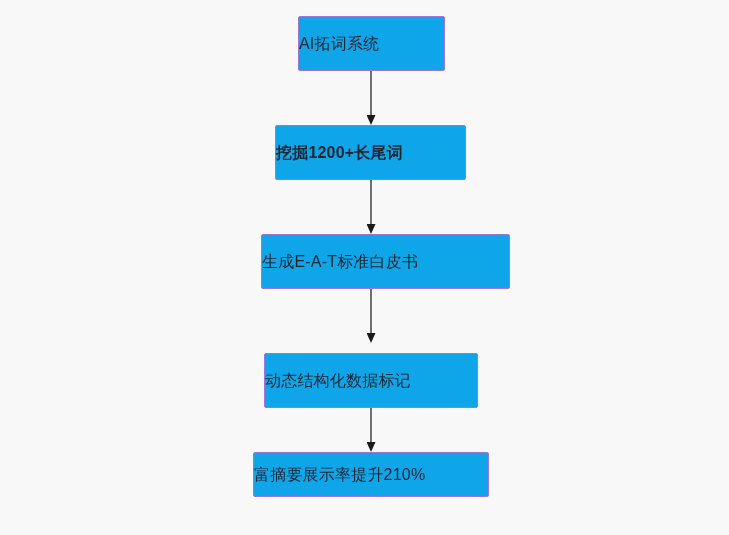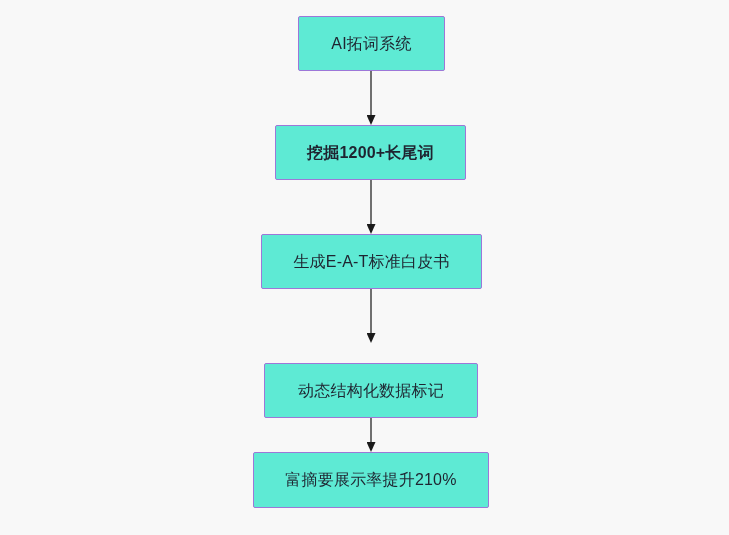--- a/index.html
+++ b/index.html
@@ -22,40 +22,40 @@
     position: absolute;
     left: 0;
     top: 0;
     width: 729px;
     height: 535px;
     pointer-events: none;
   }
   .node {
     position: absolute;
     box-sizing: border-box;
-    background: #5eead4;
+    background: #0ea5e9;
     border: 1.6px solid #9d77d8;
     border-radius: 2px;
     display: flex;
     align-items: center;
-    justify-content: center;
+    justify-content: flex-start;
   }
   .node-label {
     font-size: 16px;
     line-height: 1.2;
     color: #1f2430;
     white-space: nowrap;
     letter-spacing: 0.2px;
   }
   
   .n1 { left: 298px; top: 16px;  width: 147px; height: 55px; }
   .n2 { left: 275px; top: 125px; width: 191px; height: 55px; font-weight: bold; }
-  .n3 { left: 261px; top: 234px; width: 221px; height: 55px; }
-  .n4 { left: 264px; top: 363px; width: 214px; height: 55px; }
-  .n5 { left: 253px; top: 452px; width: 236px; height: 56px; }
+  .n3 { left: 261px; top: 234px; width: 249px; height: 55px; }
+  .n4 { left: 264px; top: 353px; width: 214px; height: 55px; }
+  .n5 { left: 253px; top: 452px; width: 236px; height: 45px; }
 </style>
 </head>
 <body>
 
 <div id="flowchart">
 
   <svg class="edge-layer" viewBox="0 0 729 535" width="729" height="535">
     <defs>
       <marker id="arrowhead" markerWidth="10" markerHeight="9" refX="1" refY="4.5" orient="auto" markerUnits="userSpaceOnUse">
         <polygon points="0,0 10,4.5 0,9" fill="#1a1a1a"></polygon>

